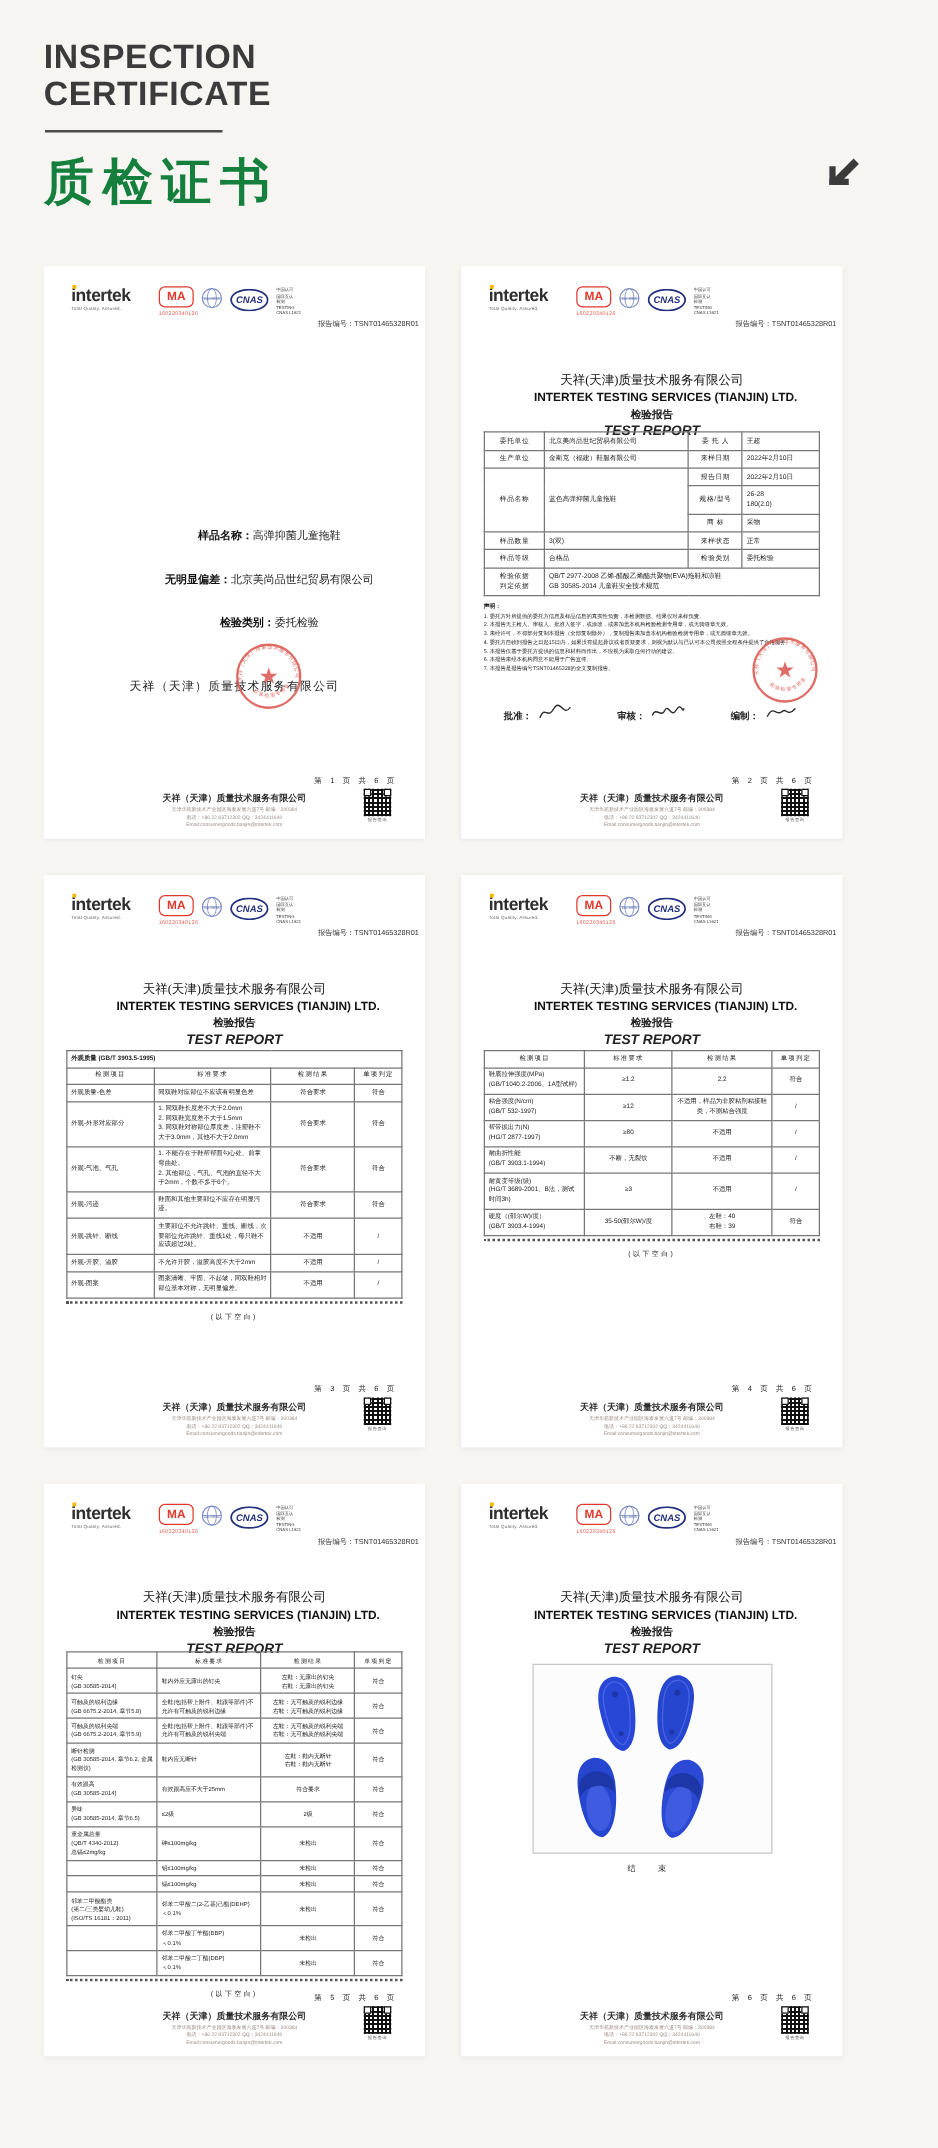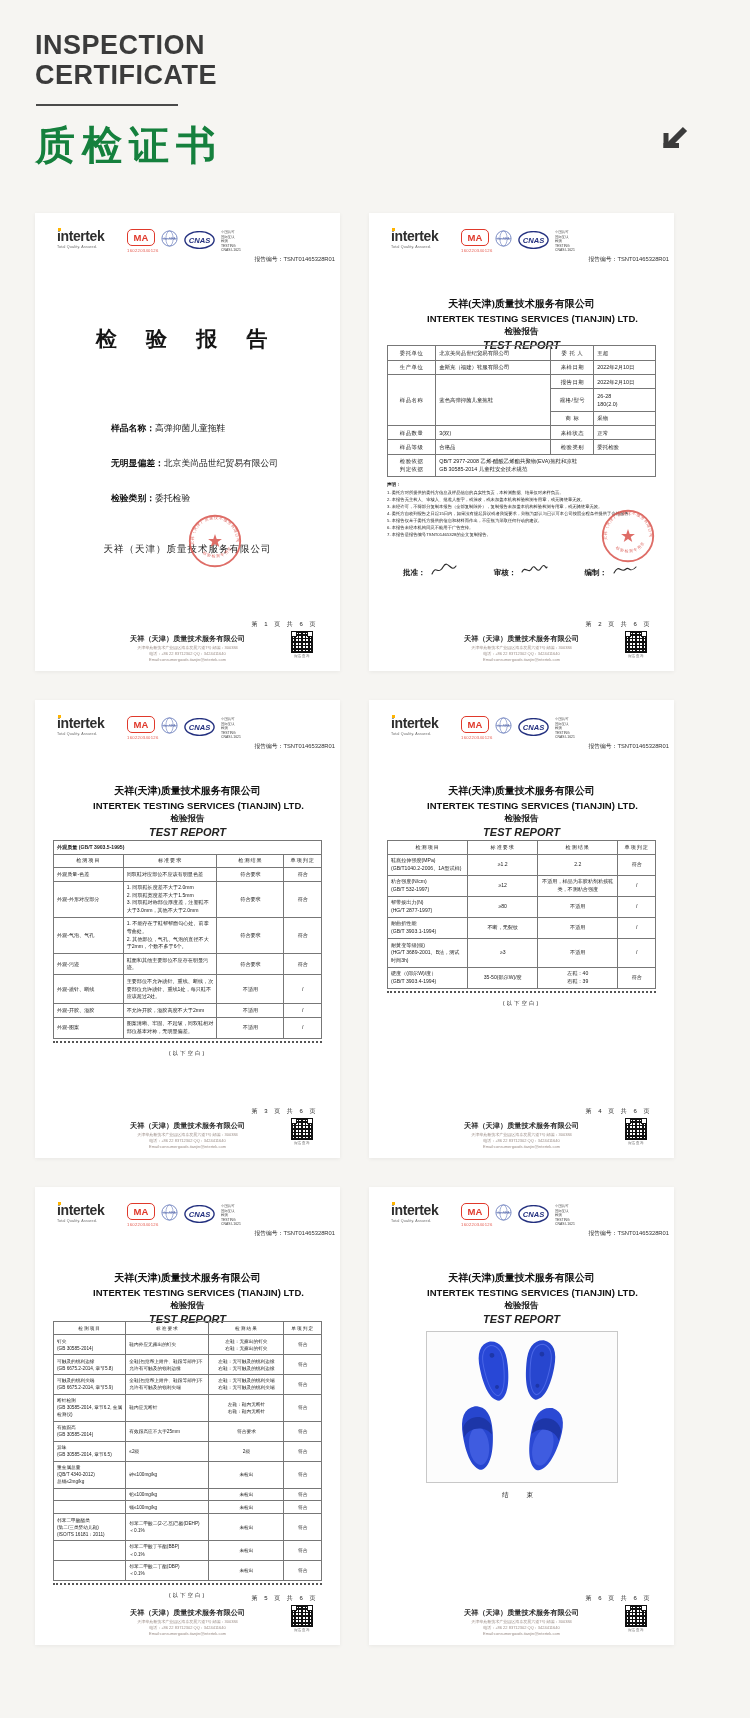--- a/index.html
+++ b/index.html
@@ -38,31 +38,31 @@
     display:block;width:26px;height:15px;margin:0 auto;border:1.6px solid #e0392b;border-radius:5px;
     color:#e0392b;font-weight:800;font-size:9.5px;line-height:15px;text-align:center;
   }
   .ma-num{display:block;font-size:4.2px;color:#e55a4e;letter-spacing:.3px;margin-top:1.5px;}
   .lg-ilac{flex:none;margin-top:1px;}
   .lg-cnas{flex:none;margin-top:2px;}
   .cnas-txt{flex:none;font-size:3.4px;line-height:1.3;color:#3a3a3a;white-space:pre-line;margin-top:1px;}
   .report-no{position:absolute;right:5px;top:42px;font-size:5.8px;color:#333;}
   
   .co-header{position:absolute;top:84px;left:0;right:0;text-align:center;}
-  .coh-zh{font-family:"Liberation Serif",serif;font-size:10px;font-weight:700;color:#111;}
+  .coh-zh{font-family:"Liberation Serif",serif;font-size:10px;font-weight:400;color:#111;}
   .coh-en{font-size:9.5px;font-weight:800;color:#111;margin-top:2px;margin-left:22px;}
   .coh-rzh{font-family:"Liberation Serif",serif;font-size:8.5px;font-weight:700;margin-top:2px;}
   .coh-ren{font-size:11px;font-weight:800;margin-top:1px;font-style:italic;}
   
   .c1-title{
     position:absolute;top:112px;left:0;right:0;text-align:center;
     font-family:"Liberation Serif",serif;font-size:21px;font-weight:700;color:#151515;letter-spacing:12px;
   }
   .c1-fields{position:absolute;top:210px;left:76px;right:20px;font-family:"Liberation Serif",serif;}
-  .c1-field{margin-bottom:23px;font-size:8.8px;}
+  .c1-field{margin-bottom:23px;font-size:8.8px;text-align:center;}
   .c1-label{font-weight:700;color:#111;}
   .c1-value{color:#222;}
   .c1-company{
     position:absolute;top:330px;left:0;right:0;text-align:center;
     font-family:"Liberation Serif",serif;font-size:9.5px;letter-spacing:1px;color:#222;
   }
   .c1-stamp{position:absolute;top:300px;left:152px;}
   
   .body-wrap{position:absolute;top:140px;left:18px;right:18px;}
   .body-wrap.tight{top:132px;}
@@ -155,21 +155,20 @@
       <div class="cnas-txt">中国认可
 国际互认
 检测
 TESTING
 CNAS L1621</div>
     </div>
     <div class="report-no">
       <span>报告编号：</span><span>TSNT01465328R01</span>
     </div>
 
-    <div class="c1-title">检 验 报 告</div>
 
     <div class="c1-fields">
 
         <div class="c1-field">
           <span class="c1-label">样品名称：</span><span class="c1-value">高弹抑菌儿童拖鞋</span>
         </div>
 
         <div class="c1-field">
           <span class="c1-label">无明显偏差：</span><span class="c1-value">北京美尚品世纪贸易有限公司</span>
         </div>

